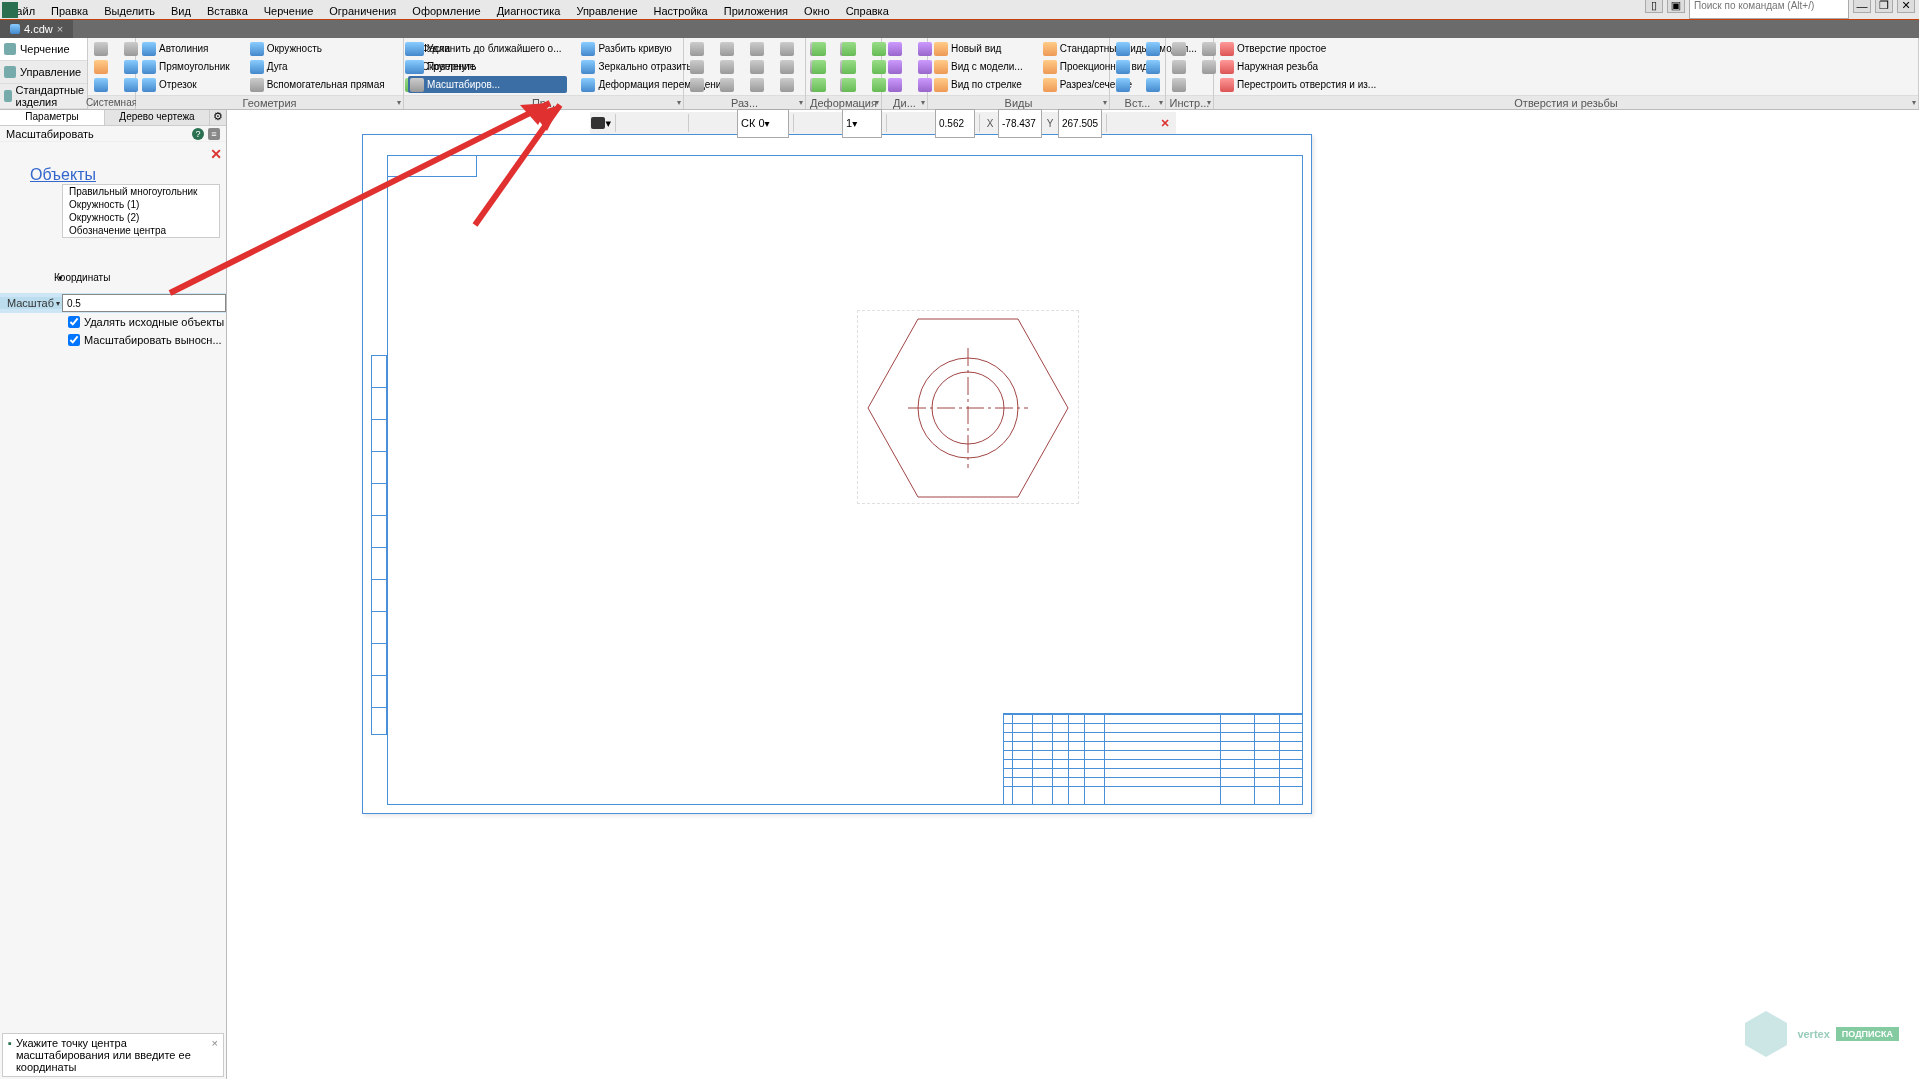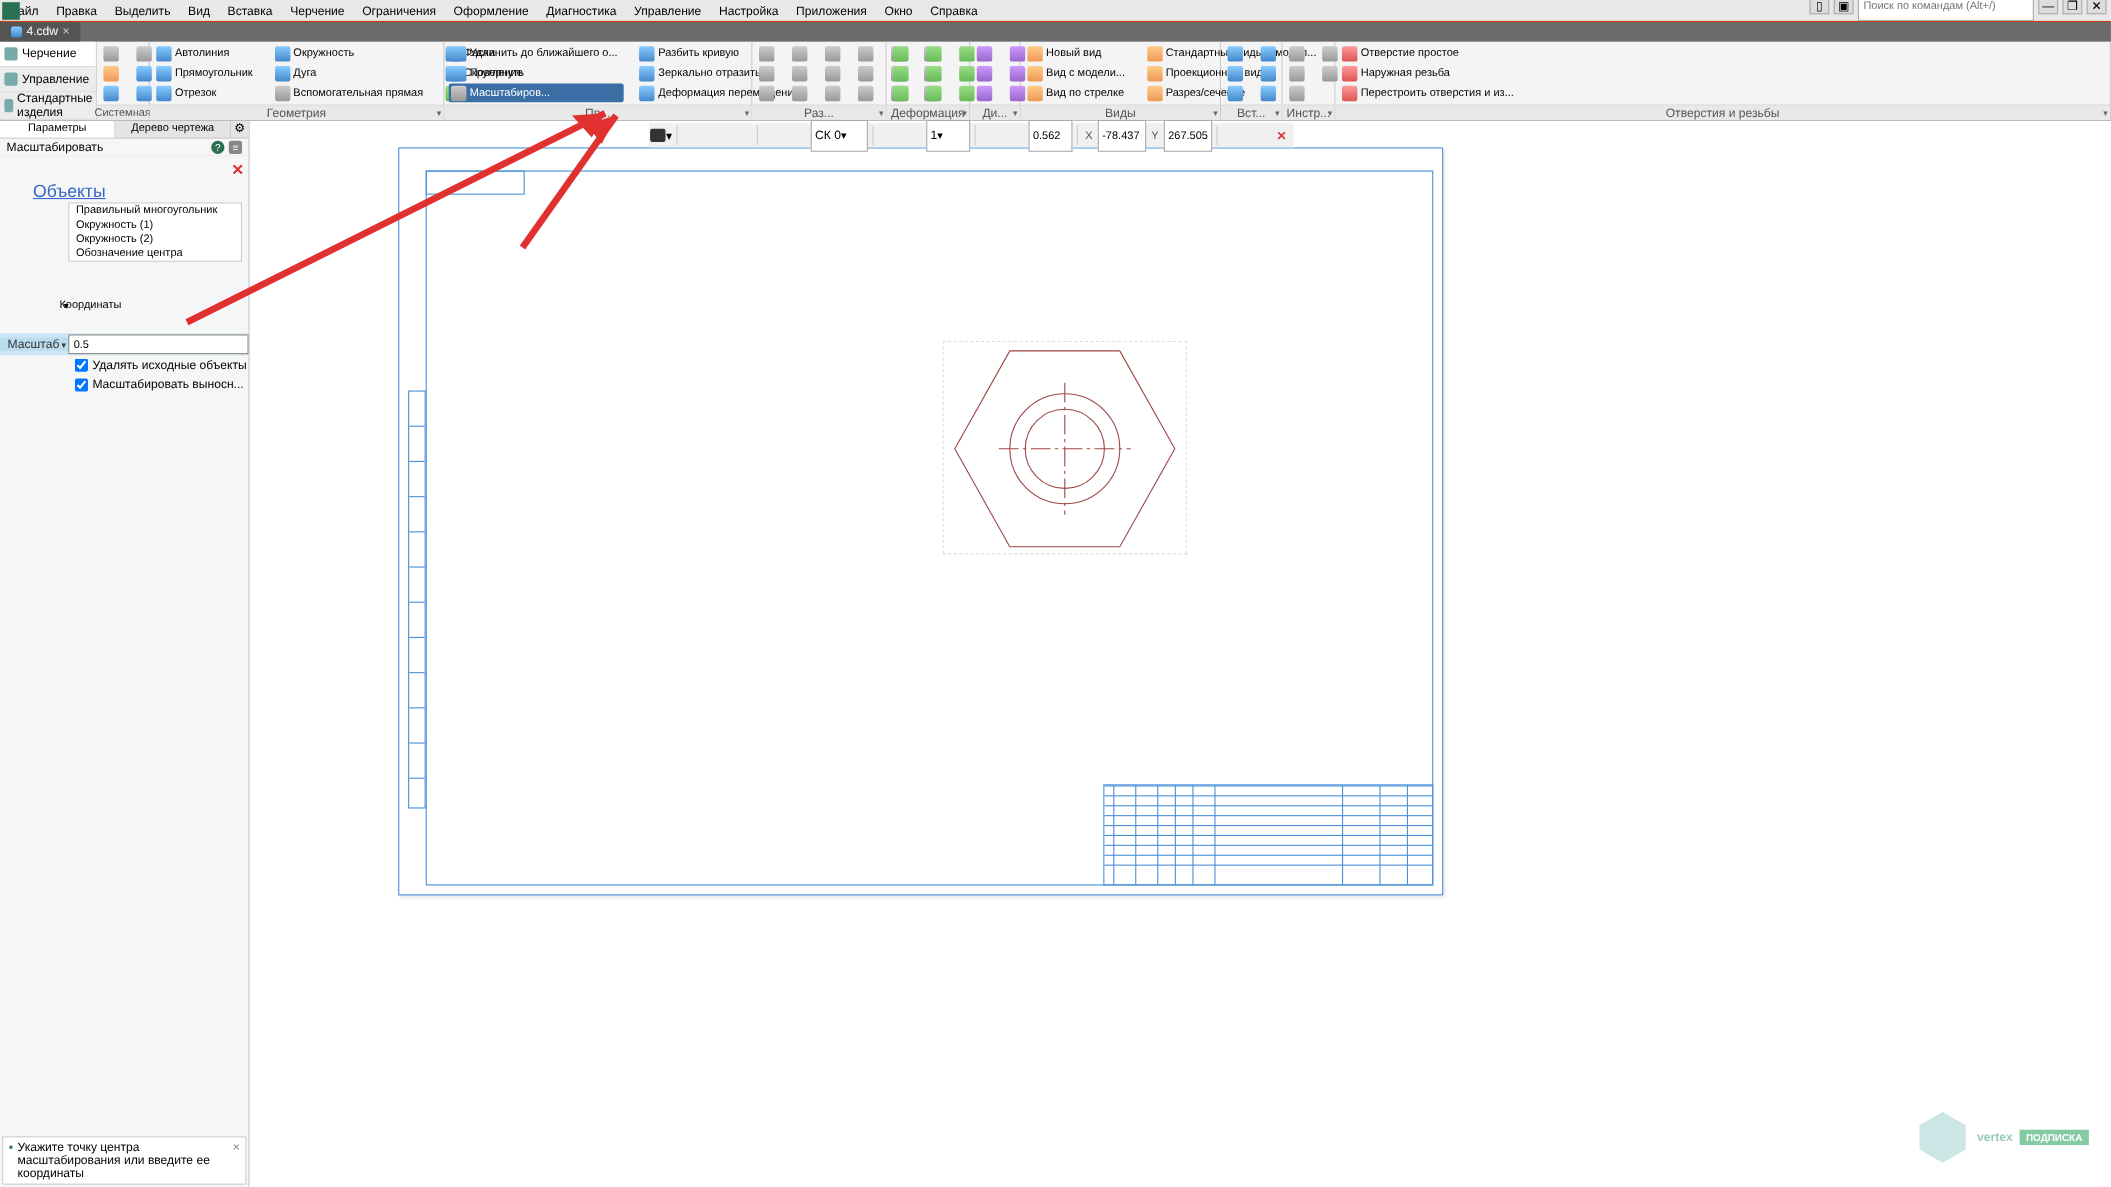--- a/index.html
+++ b/index.html
@@ -58,21 +58,21 @@
 .lp-head .ricons span { width:12px;height:12px; background:#2a7050; border-radius:50%; display:inline-block; color:#fff; text-align:center; line-height:12px; font-size:9px;}
 .lp-close { height: 22px; display:flex; justify-content:flex-end; padding:4px;}
 .lp-close span { color:#d33; font-size:14px; font-weight:bold; cursor:pointer;}
 .lp-objects { padding: 2px 0;}
 .lp-objlabel { color:#36c; text-decoration:underline; font-size:16px; padding-left:30px; display:inline-block;}
 .lp-objlist { margin-left: 62px; border:1px solid #ccc; background:#fff; }
 .lp-objlist div { padding: 1px 6px; font-size: 10px;}
 .lp-section { margin-top:28px; padding: 2px 0;}
 .lp-section .hdr { font-size:10px; padding:2px 54px; display:flex; align-items:center; gap:4px;}
 .lp-section .hdr::before { content:"▾"; font-size:9px; position:absolute; left:58px;}
-.lp-row { display:flex; align-items:center; height:20px; margin-top:16px;}
+.lp-row { display:flex; align-items:center; height:20px; margin-top:6px;}
 .lp-row .lbl { width:62px; text-align:right; padding-right:2px; font-size:10px; color:#333; display:flex; justify-content:flex-end; align-items:center; gap:2px;}
 .lp-row .lbl.hl { background:#bde; }
 .lp-row input[type=text] { flex:1; height:18px; border:1px solid #888; padding:0 4px; font-size:10px; background:#fff;}
 .lp-row.hl { background:#cde6f5;}
 .lp-chk { padding: 3px 0 3px 68px; display:flex; align-items:center; gap:4px; font-size:10px;}
 .lp-chk input { width:12px; height:12px;}
 
 
 .statusprompt { position:absolute; left:2px; bottom:2px; width:222px; background:#fff; border:1px solid #ccc; padding:3px 5px; font-size:10px; display:flex;}
 .statusprompt .x { margin-left:auto; color:#888; cursor:pointer;}

